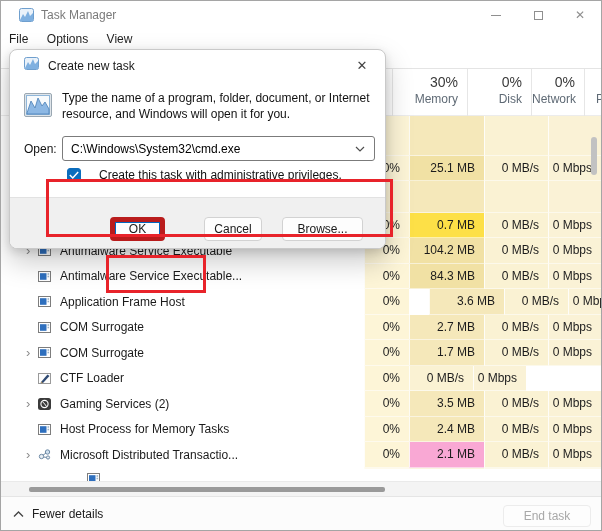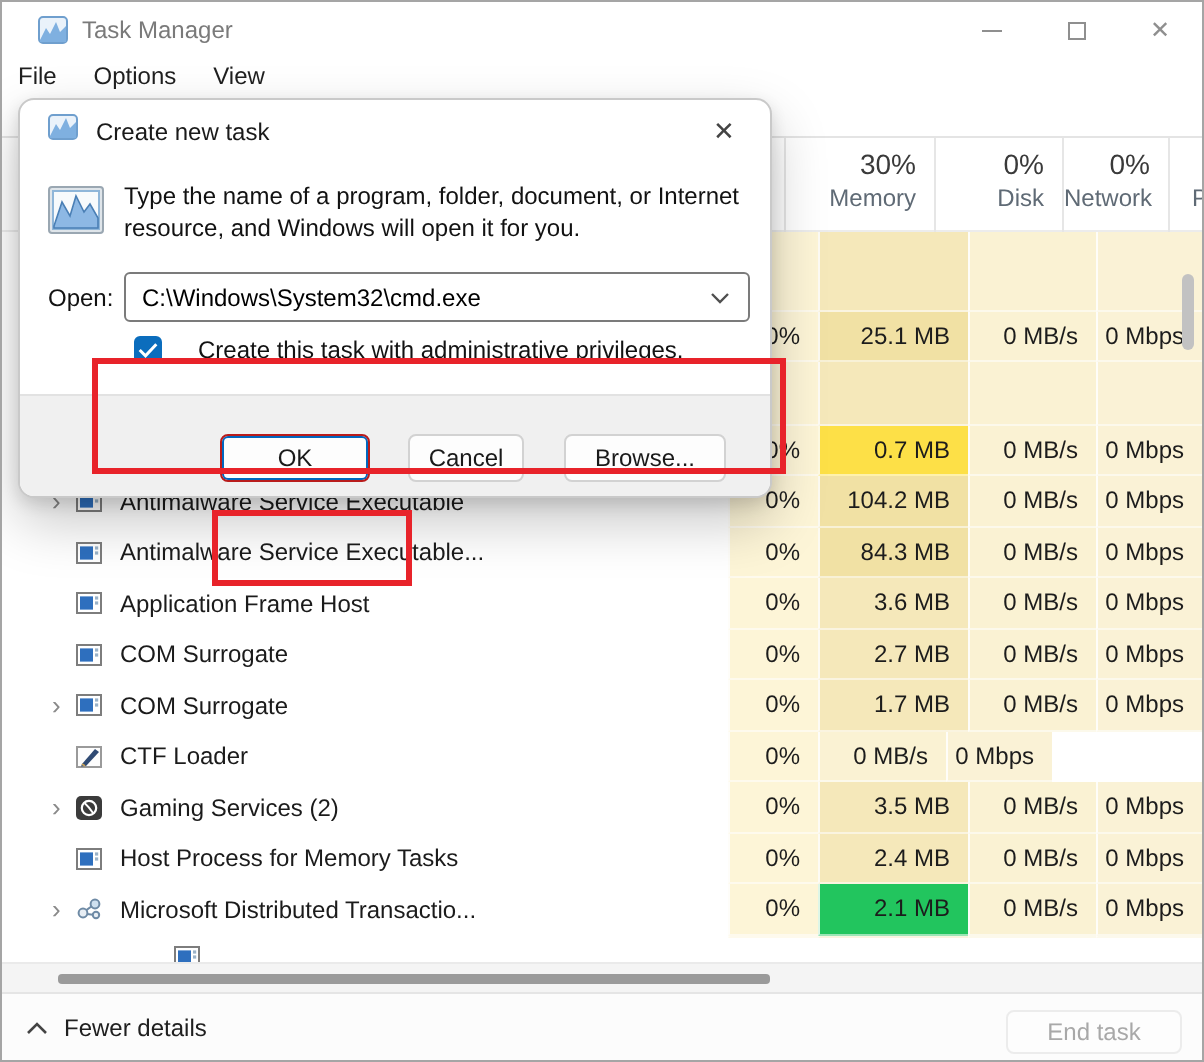--- a/index.html
+++ b/index.html
@@ -67,21 +67,21 @@
   .dlg-desc { position:absolute; left:52px; top:40px; width:320px; font-size:12px; line-height:16px; color:#121212; }
   .dlg-openlbl { position:absolute; left:14px; top:92px; font-size:12px; color:#121212; }
   .dlg-combo { position:absolute; left:52px; top:86px; width:313px; height:25px; background:#fff; border:1px solid #7b7b7b; border-radius:3px; display:flex; align-items:center; padding:0 28px 0 8px; }
   .dlg-combo .val { font-size:12px; color:#000; white-space:nowrap; }
   .combo-chev { position:absolute; right:9px; top:9px; }
   .dlg-checkrow { position:absolute; left:57px; top:118px; display:flex; align-items:center; }
   .checkbox { width:14px; height:14px; background:#0b6dbd; border:1px solid #0b6dbd; border-radius:3px; display:flex; align-items:center; justify-content:center; }
   .check-lbl { margin-left:18px; font-size:12px; color:#121212; }
   .dlg-footer { position:absolute; left:0; top:147px; width:100%; height:53px; background:#f0f0f0; border-top:1px solid #e2e2e2; }
   .dlg-btn { position:absolute; top:19px; height:24px; border-radius:4px; font-size:12px; color:#1a1a1a; display:flex; align-items:center; justify-content:center; background:#fdfdfd; border:1px solid #d2d2d2; }
-  .btn-ok { left:100px; width:75px; border:1px solid #b91c1c; box-shadow:inset 0 0 0 1px #0067c0; }
+  .btn-ok { left:100px; width:55px; border:5px solid #b91c1c; box-shadow:inset 0 0 0 1px #0067c0; }
   .btn-cancel { left:194px; width:58px; }
   .btn-browse { left:272px; width:81px; }
 
   
   .redbox { position:absolute; border:3px solid #e8232a; z-index:12; }
   .redbox-input { left:37px; top:130px; width:347px; height:58px; }
   .redbox-ok { left:97px; top:206px; width:100px; height:38px; }
 </style>
 </head>
 <body>
@@ -219,21 +219,21 @@
             <svg width="13" height="11" viewBox="0 0 13 11">
               <rect x="0.5" y="0.5" width="12" height="10" fill="#fff" stroke="#7d7d7d"></rect>
               <rect x="2" y="2.2" width="6.5" height="6.6" fill="#2e6fbe"></rect>
               <rect x="9.5" y="2.2" width="1.6" height="1.6" fill="#9bb3c9"></rect>
               <rect x="9.5" y="4.7" width="1.6" height="1.6" fill="#9bb3c9"></rect>
             </svg>
           </span>
           <span class="nm">Application Frame Host</span>
         </div>
         <div class="vcell c-cpu" style="background: rgb(253, 245, 215);">0%</div>
-        <div class="vcell c-mem" style="background: rgb(245, 232, 186);">3.6 MB</div>
+        <div class="vcell c-mem" style="background: rgb(245, 232, 186); margin-left: 20px;">3.6 MB</div>
         <div class="vcell c-disk" style="background: rgb(250, 242, 211);">0 MB/s</div>
         <div class="vcell c-net" style="background: rgb(250, 242, 214);">0 Mbps</div>
         <div class="c-fill"></div>
       </div>
       <div class="prow" style="height: 25.5px;">
         <div class="cname">
           <span class="chev"></span>
           <span class="ic">
             <svg width="13" height="11" viewBox="0 0 13 11">
               <rect x="0.5" y="0.5" width="12" height="10" fill="#fff" stroke="#7d7d7d"></rect>
@@ -331,21 +331,21 @@
               <circle cx="3.5" cy="7.5" r="2.2" fill="#e8eef4" stroke="#6e8aa5"></circle>
               <circle cx="9.5" cy="3" r="2.2" fill="#cfe0ef" stroke="#6e8aa5"></circle>
               <circle cx="10" cy="8.5" r="1.6" fill="#e8eef4" stroke="#6e8aa5"></circle>
               <line x1="5" y1="6.2" x2="8" y2="4" stroke="#6e8aa5"></line>
               <line x1="5.5" y1="8" x2="8.5" y2="8.4" stroke="#6e8aa5"></line>
             </svg>
           </span>
           <span class="nm">Microsoft Distributed Transactio...</span>
         </div>
         <div class="vcell c-cpu" style="background: rgb(253, 245, 215);">0%</div>
-        <div class="vcell c-mem" style="background: #22c55e;">2.1 MB</div>
+        <div class="vcell c-mem" style="background: #f9a8d4;">2.1 MB</div>
         <div class="vcell c-disk" style="background: rgb(250, 242, 211);">0 MB/s</div>
         <div class="vcell c-net" style="background: rgb(250, 242, 214);">0 Mbps</div>
         <div class="c-fill"></div>
       </div>
       <div class="prow partial" style="height: 13px;">
         <div class="cname">
           <span class="chev"></span>
           <span class="ic">
             <svg width="13" height="11" viewBox="0 0 13 11">
               <rect x="0.5" y="0.5" width="12" height="10" fill="#fff" stroke="#7d7d7d"></rect>

